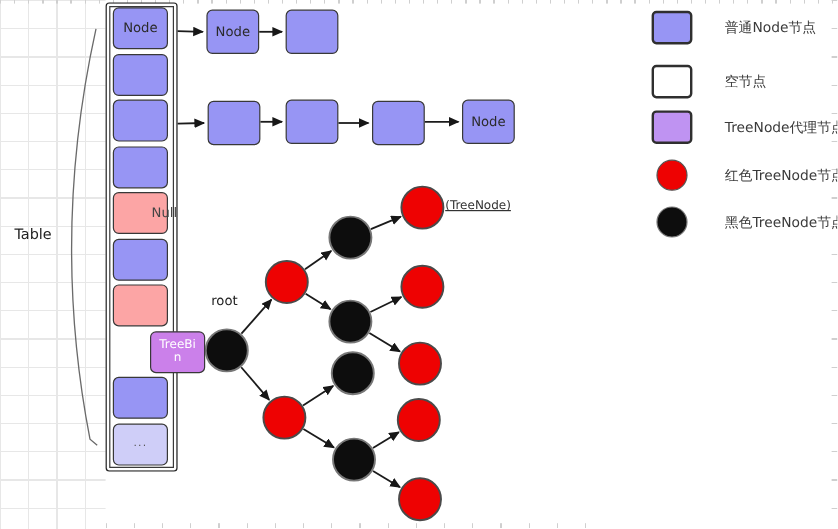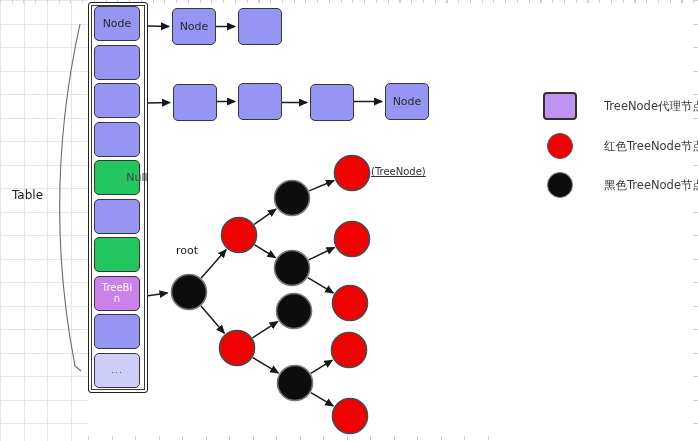--- a/index.html
+++ b/index.html
@@ -30,21 +30,21 @@
     box-shadow: inset 0 0 0 2px #fff, inset 0 0 0 3px #3a3a3a;
     box-sizing:border-box;
   }
   .cell{
     position:absolute;left:5px;width:46px;height:35px;box-sizing:border-box;
     border:1.5px solid #383838;border-radius:5px;
     display:flex;align-items:center;justify-content:center;text-align:center;
     font-size:11px;color:#2a2a2a;line-height:11px;
   }
   .cell.node{background:var(--node-fill);}
-  .cell.empty{background:#22c55e;color:#444;padding-left:40px;}
+  .cell.empty{background:#fca5a5;color:#444;padding-left:40px;}
   .cell.treebin{background:var(--treebin-fill);color:#fff;font-size:10px;
     padding:0 6px;word-break:break-all;}
   .cell.dots{background:var(--dots-fill);color:#555;font-size:9px;letter-spacing:1px;}
 
   
   .lbox{
     position:absolute;width:44px;height:37px;box-sizing:border-box;z-index:3;
     border:1.6px solid #383838;border-radius:5px;background:var(--node-fill);
     display:flex;align-items:center;justify-content:center;
     font-size:11px;color:#2a2a2a;
@@ -119,39 +119,47 @@
 
   <div class="table-box">
     <div id="table-cells">
         <div class="cell node" style="top: 3px;">Node</div>
         <div class="cell node" style="top: 41.55px;"></div>
         <div class="cell node" style="top: 80.1px;"></div>
         <div class="cell node" style="top: 118.65px;"></div>
         <div class="cell empty" style="top: 157.2px;">Null</div>
         <div class="cell node" style="top: 195.75px;"></div>
         <div class="cell empty" style="top: 234.3px;"></div>
-        <div class="cell treebin" style="top: 272.85px;">TreeBin</div>
+        <div class="cell treebin" style="top: 272.85px; margin-left: 31px;">TreeBin</div>
         <div class="cell node" style="top: 311.4px;"></div>
         <div class="cell dots" style="top: 349.95px;">...</div>
       </div>
   </div>
 
   <div id="lists">
       <div class="lbox" style="left: 172px; top: 8px;">Node</div>
       <div class="lbox" style="left: 238px; top: 8px;"></div>
       <div class="lbox" style="left: 173px; top: 84px;"></div>
       <div class="lbox" style="left: 238px; top: 83px;"></div>
       <div class="lbox" style="left: 310px; top: 84px;"></div>
       <div class="lbox" style="left: 385px; top: 83px;">Node</div>
     </div>
 
   <div class="root-label">root</div>
   <div class="treenode-annotation">(TreeNode)</div>
 
   <div id="legend">
+      <div class="legend-item" style="top: 9px;">
+        <div class="sw sw-box node"></div>
+        <div class="legend-label">普通Node节点</div>
+      </div>
+      <div class="legend-item" style="top: 54px;">
+        <div class="sw sw-box"></div>
+        <div class="legend-label">空节点</div>
+      </div>
       <div class="legend-item" style="top: 92px;">
         <div class="sw sw-box proxy"></div>
         <div class="legend-label">TreeNode代理节点</div>
       </div>
       <div class="legend-item circ" style="top: 133px;">
         <div class="sw sw-circle red"></div>
         <div class="legend-label">红色TreeNode节点</div>
       </div>
       <div class="legend-item circ" style="top: 172px;">
         <div class="sw sw-circle black"></div>

